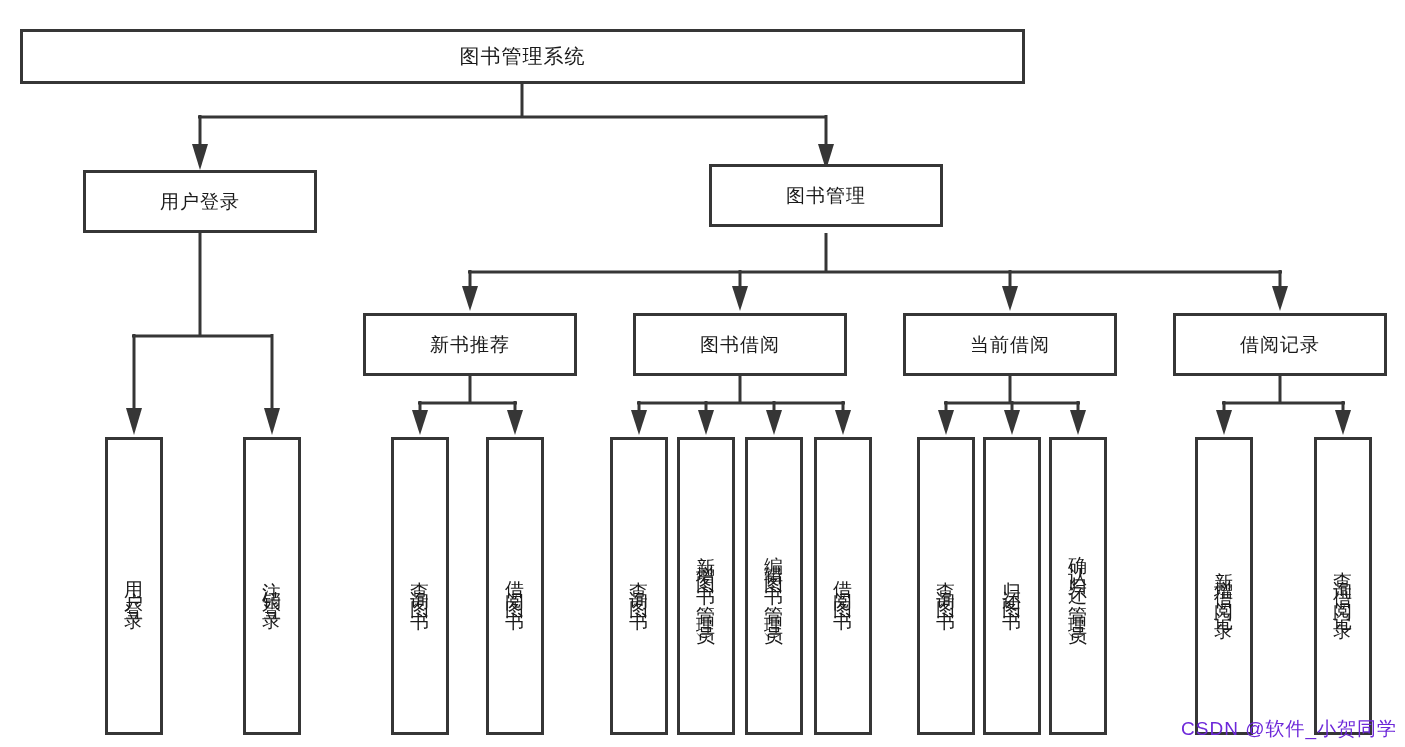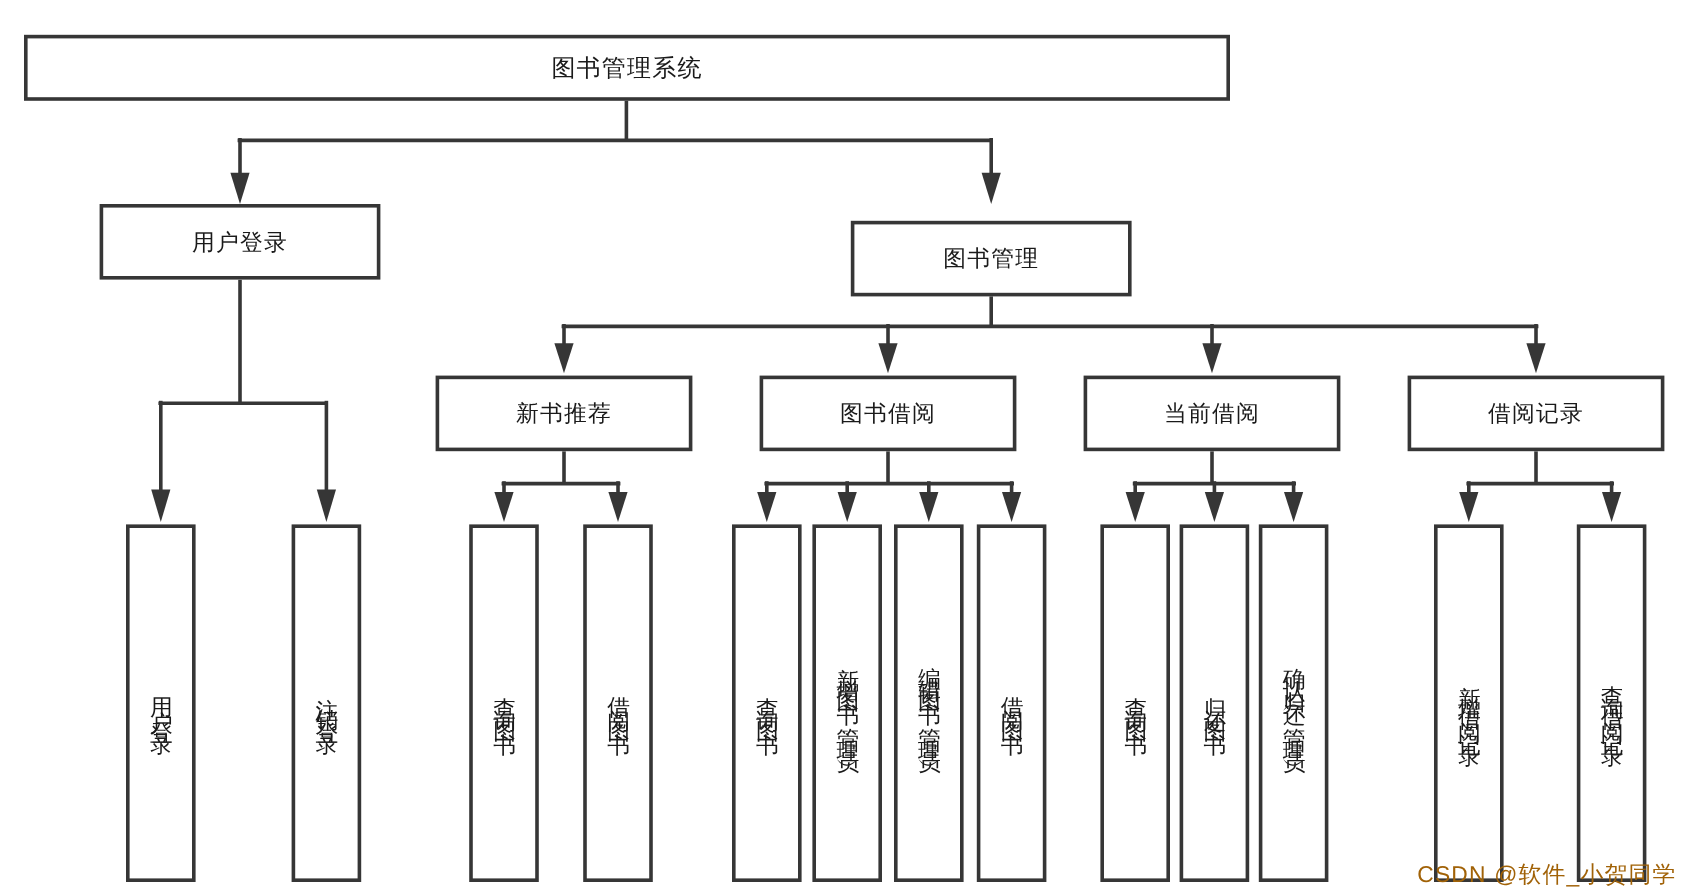--- a/index.html
+++ b/index.html
@@ -40,21 +40,21 @@
     text-orientation: mixed;
     letter-spacing: 10px;
     line-height: 1;
     white-space: nowrap;
   }
   .watermark {
     position: absolute;
     right: 8px;
     bottom: 5px;
     font-size: 19px;
-    color: #a16207;
+    color: #6d28d9;
     letter-spacing: 1px;
   }
 </style>
 </head>
 <body>
 
 <div id="stage">
 
   <svg id="wires" viewBox="0 0 1405 747" xmlns="http://www.w3.org/2000/svg">
     <g stroke="#363636" stroke-width="3" fill="none">
@@ -126,21 +126,21 @@
     </g>
   </svg>
 
   <div class="box root-box" style="left:20px; top:13px; width:1005px; height:55px;margin-top:16px;">
     <span>图书管理系统</span>
   </div>
 
   <div class="box h-box" style="left:83px; top:170px; width:234px; height:63px;">
     <span>用户登录</span>
   </div>
-  <div class="box h-box" style="left:709px; top:184px; width:234px; height:63px;">
+  <div class="box h-box" style="left:709px; top:164px; width:234px; height:63px;">
     <span>图书管理</span>
   </div>
 
   <div class="box h-box" style="left:633px; top:313px; width:214px; height:63px;">
     <span>图书借阅</span>
   </div>
   <div class="box h-box" style="left:363px; top:313px; width:214px; height:63px;">
     <span>新书推荐</span>
   </div>
   <div class="box h-box" style="left:903px; top:313px; width:214px; height:63px;">

